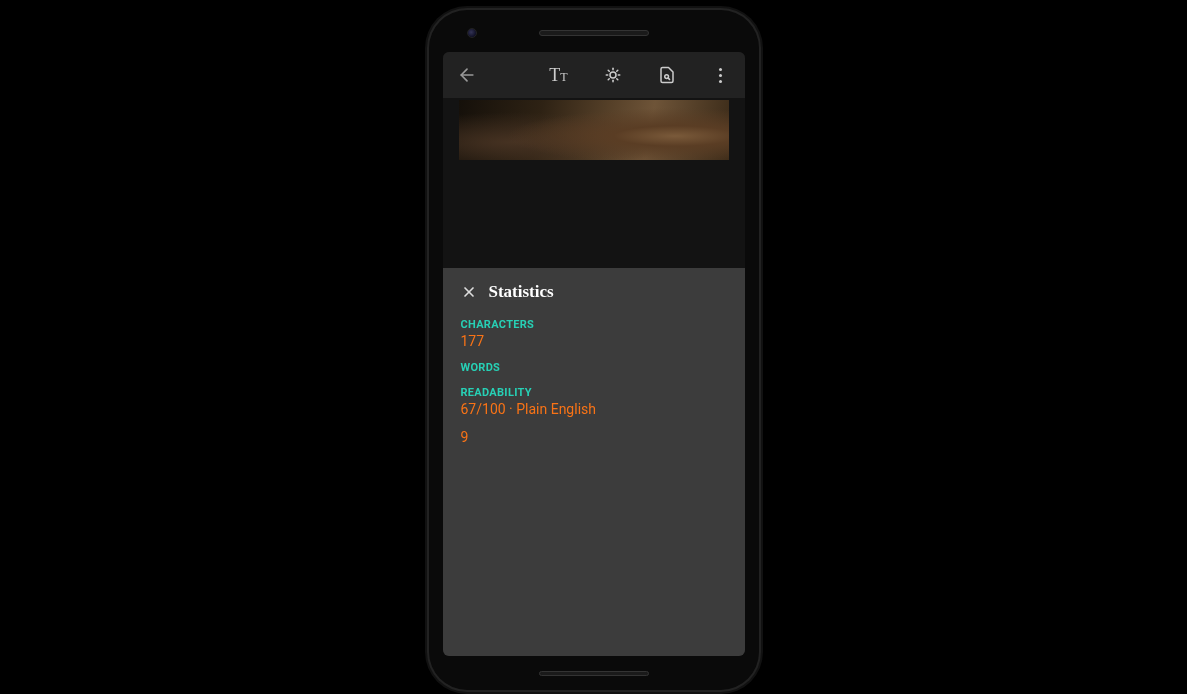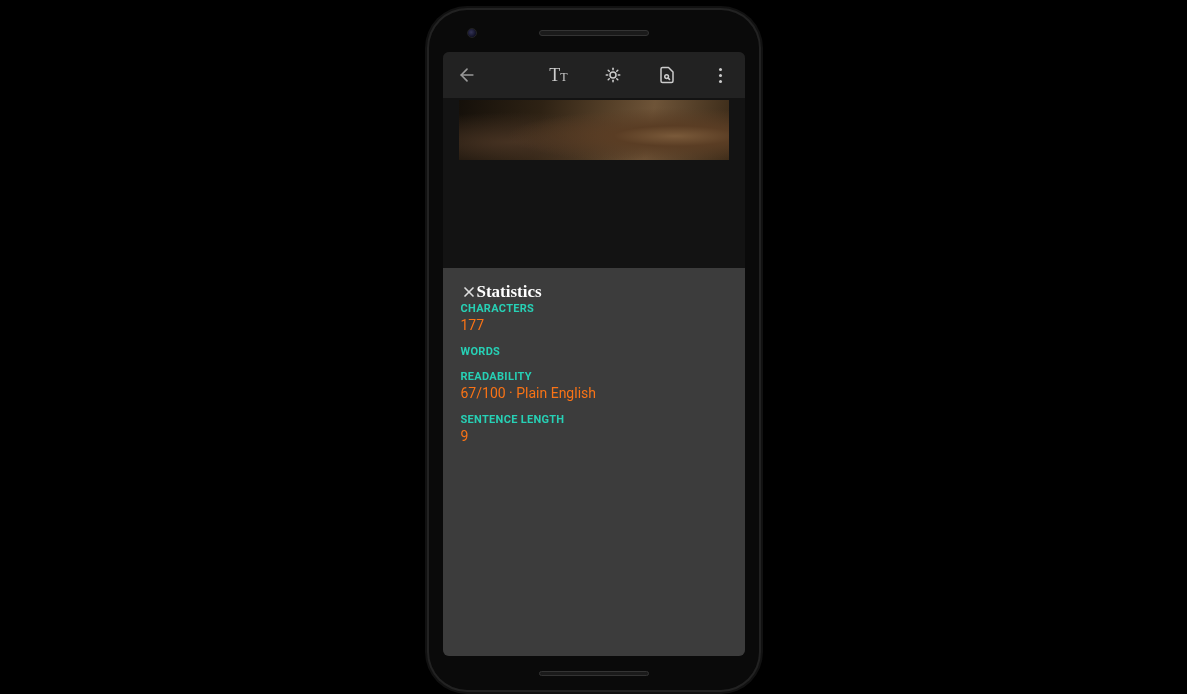--- a/index.html
+++ b/index.html
@@ -116,23 +116,23 @@
     position: absolute;
     left: 0; right: 0; bottom: 0;
     top: 170px;
     background: #3c3c3c;
     padding: 14px 18px 12px;
     overflow: hidden;
   }
   .sheet-header {
     display: flex;
     align-items: center;
-    gap: 0;
+    gap: 12px;
     color: #fff;
-    margin-bottom: 0;
+    margin-bottom: 16px;
   }
   .close-x {
     font-size: 18px;
     color: #ddd;
     line-height: 1;
   }
   .sheet-title {
     font-family: Georgia, "Times New Roman", serif;
     font-weight: 700;
     font-size: 17px;
@@ -223,20 +223,19 @@
         <div class="stat">
           <div class="stat-label">WORDS</div>
         </div>
         <div class="stat">
         </div>
         <div class="stat">
           <div class="stat-label">READABILITY</div>
           <div class="stat-value">67/100 · Plain English</div>
         </div>
         <div class="stat">
-          <div class="stat-label">SENTENCE LENGTH</div>
           <div class="stat-value">9</div>
         </div>
       </div>
     </div>
 
   </div>
 </div>
 
 </body></html>

